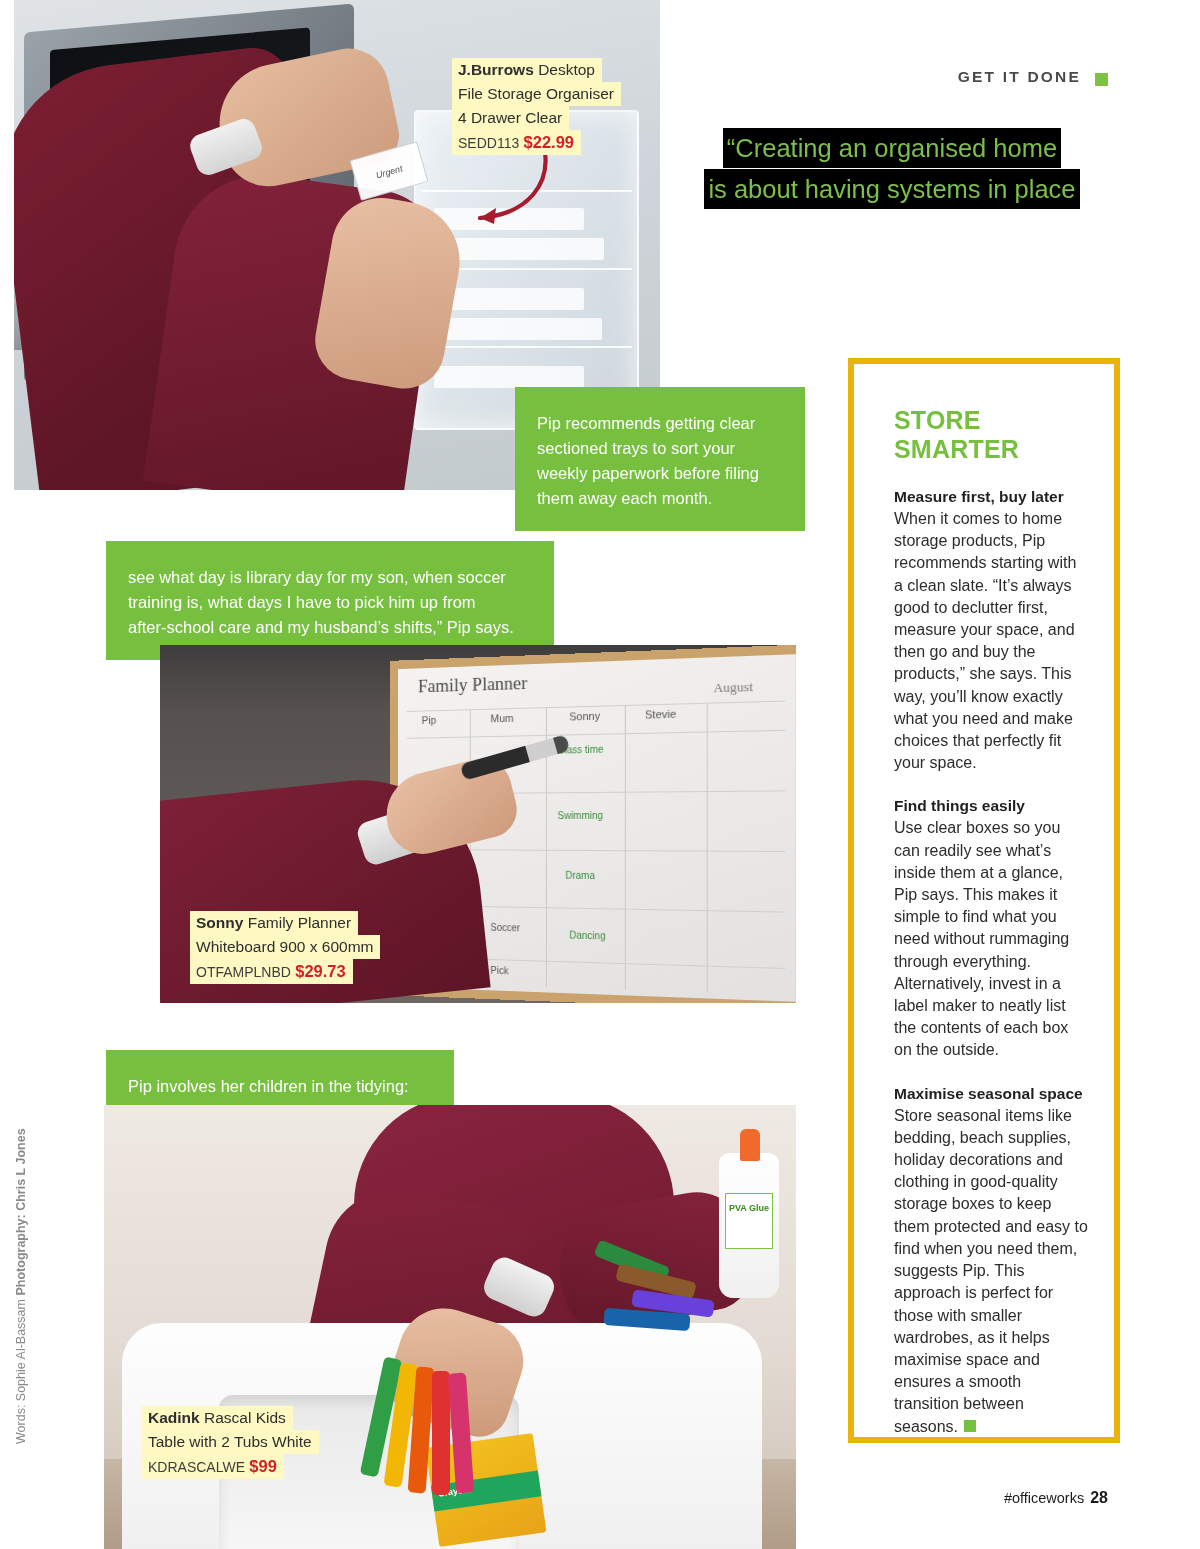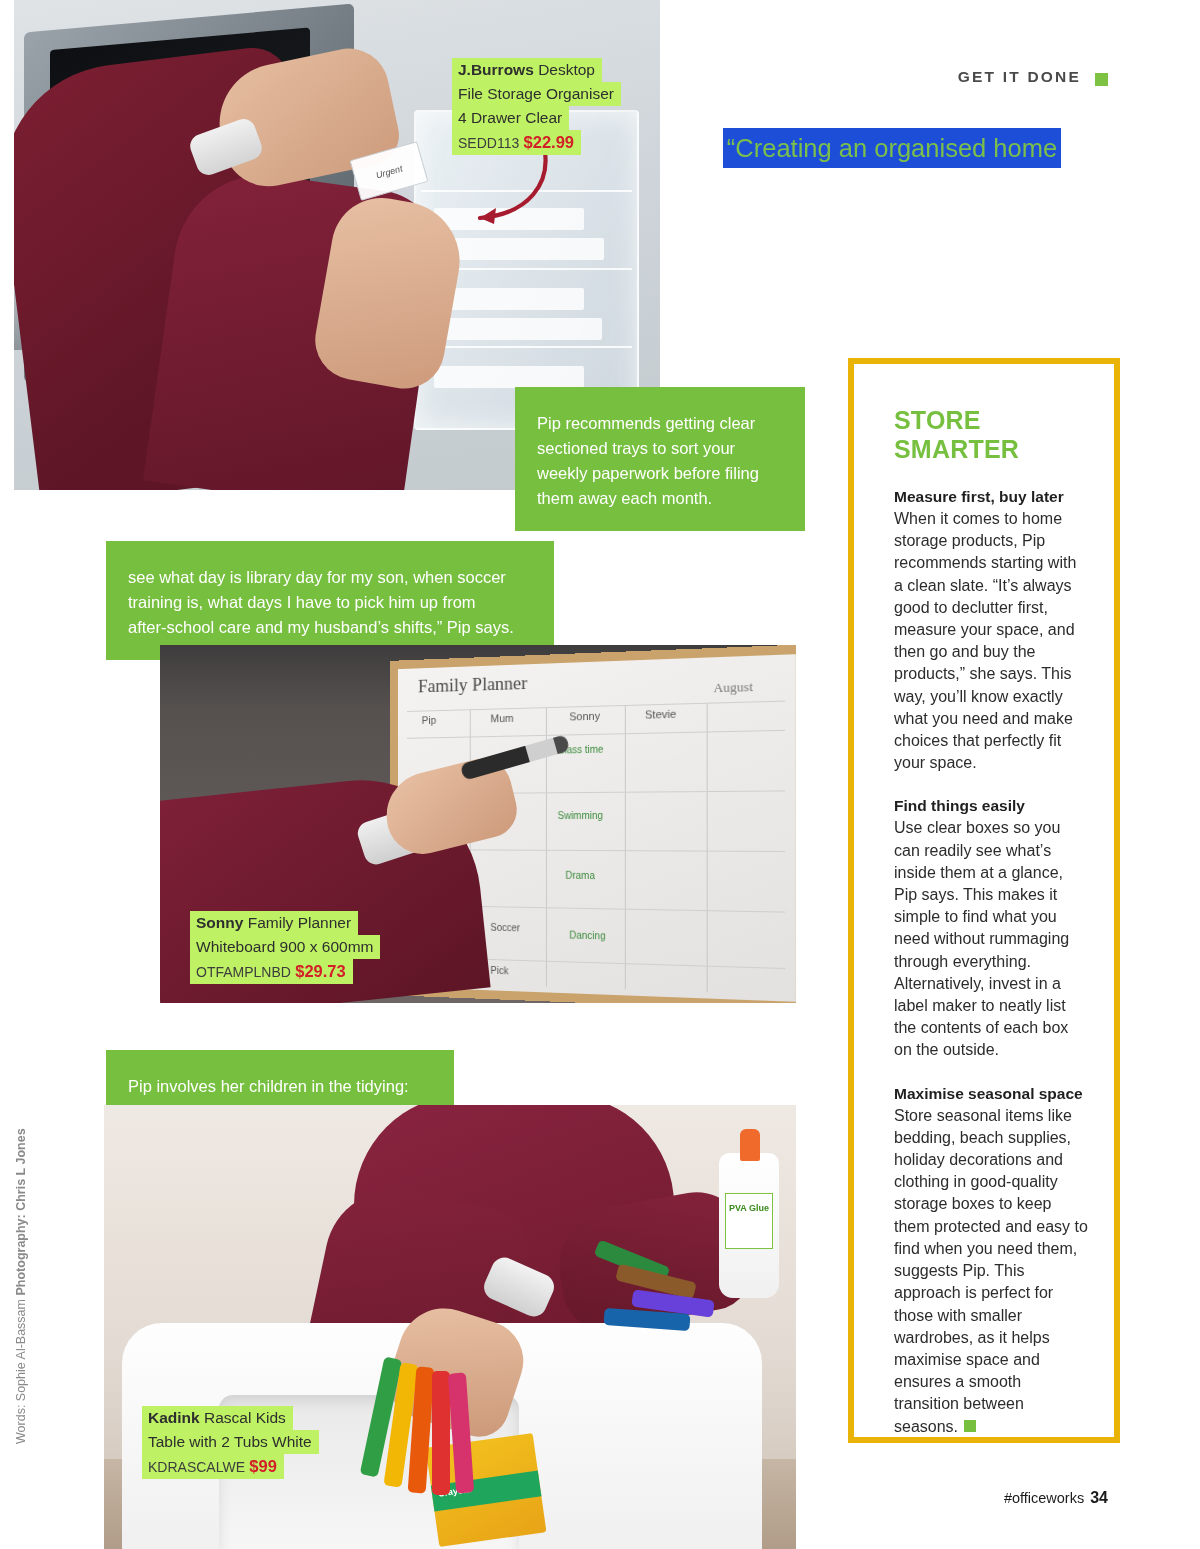--- a/index.html
+++ b/index.html
@@ -27,21 +27,21 @@
   .pullquote {
     position: absolute;
     top: 128px; left: 672px; width: 440px;
     text-align: center;
   }
   .pullquote .line {
     display: inline-block;
     font-size: 25.5px;
     line-height: 38px;
     color: #7cbf4a;
-    background: #1d4ed8;
+    background: #000000;
     padding: 1px 4px;
     margin-bottom: 1px;
     white-space: nowrap;
   }
 
   
   .photo1 {
     position: absolute;
     top: 0; left: 14px; width: 646px; height: 490px;
     overflow: hidden;
@@ -114,21 +114,21 @@
     background: rgba(255,255,255,.95); border: 1px solid #c9cfd4;
     transform: rotate(-16deg); border-radius: 2px;
     font-size: 9px; color: #555; text-align: center; line-height: 42px;
     font-style: italic;
   }
   .p1-arrow { position: absolute; left: 430px; top: 140px; }
 
   
   .prod-label { position: absolute; }
   .prod-label .ln {
-    display: table; background: #bef264;
+    display: table; background: #fef9c3;
     font-size: 15.5px; line-height: 22px; color: #2e2e2e;
     padding: 1px 7px 1px 6px;
     white-space: nowrap;
   }
   .prod-label .brand { font-weight: 700; }
   .prod-label .sku { font-size: 14px; color: #3d3d3d; }
   .prod-label .price { color: #d32028; font-weight: 700; font-size: 16.5px; }
 
   
   .caption-green {
@@ -345,20 +345,21 @@
   <div class="ln"><span class="sku">SEDD113</span>&nbsp;<span class="price">$22.99</span></div>
 </div>
 
 <div class="header-eyebrow">
   <span class="label">GET IT DONE</span>
   <span class="green-sq"></span>
 </div>
 
 <div class="pullquote">
   <div><span class="line">“Creating an organised home</span></div>
+  <div><span class="line">is about having systems in place</span></div>
 </div>
 
 <div class="caption-green" style="top:387px; left:515px; width:290px;">
   <div>Pip recommends getting clear</div>
   <div>sectioned trays to sort your</div>
   <div>weekly paperwork before filing</div>
   <div>them away each month.</div>
 </div>
 
 <div class="caption-green" style="top:541px; left:106px; width:448px;">
@@ -480,19 +481,19 @@
     <div class="sb-block">
       <div class="sb-head">Maximise seasonal space</div>
       <div class="sb-body">
         <span>Store seasonal items like bedding, beach supplies, holiday decorations and clothing in good-quality storage boxes to keep them protected and easy to find when you need them, suggests Pip. This approach is perfect for those with smaller wardrobes, as it helps maximise space and ensures a smooth transition between seasons.</span><span class="endmark"></span>
       </div>
     </div>
   </div>
 </div>
 
 <div class="footer">
-  <span>#officeworks</span><span class="pg">34</span>
+  <span>#officeworks</span><span class="pg">28</span>
 </div>
 
 <div class="credits">
   <span>Words: Sophie Al-Bassam</span>
   <b>Photography: Chris L Jones</b>
 </div>
 
 </body></html>

